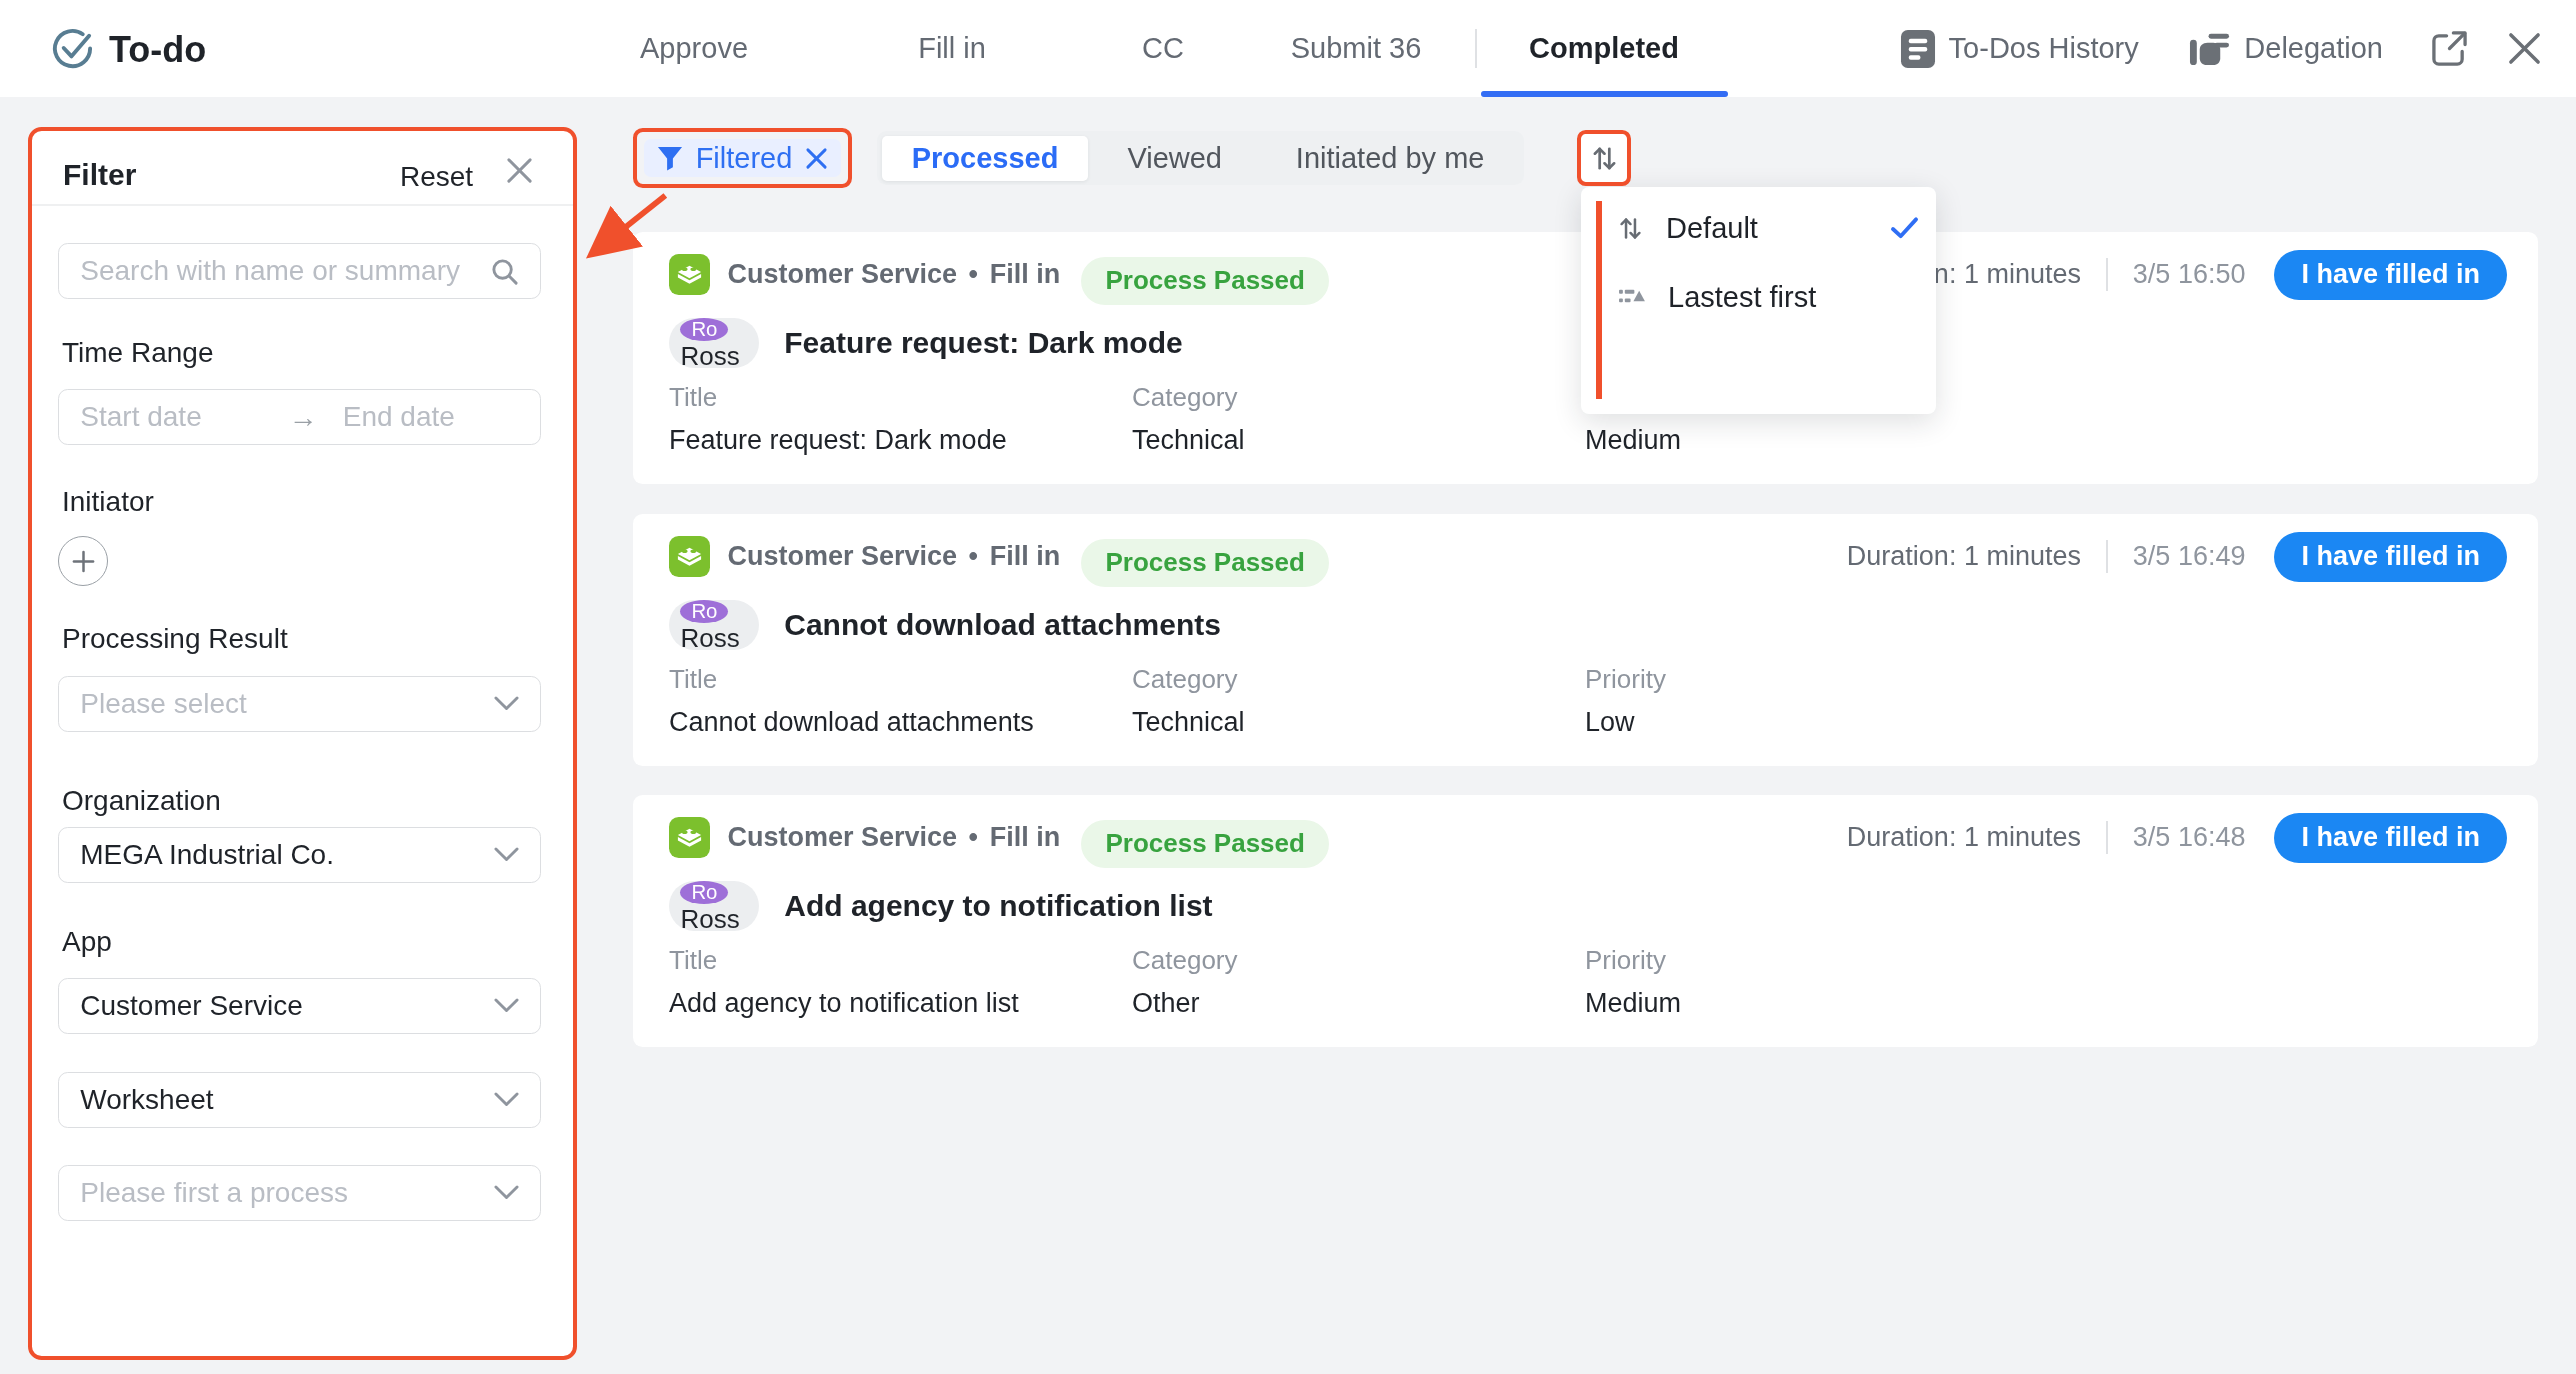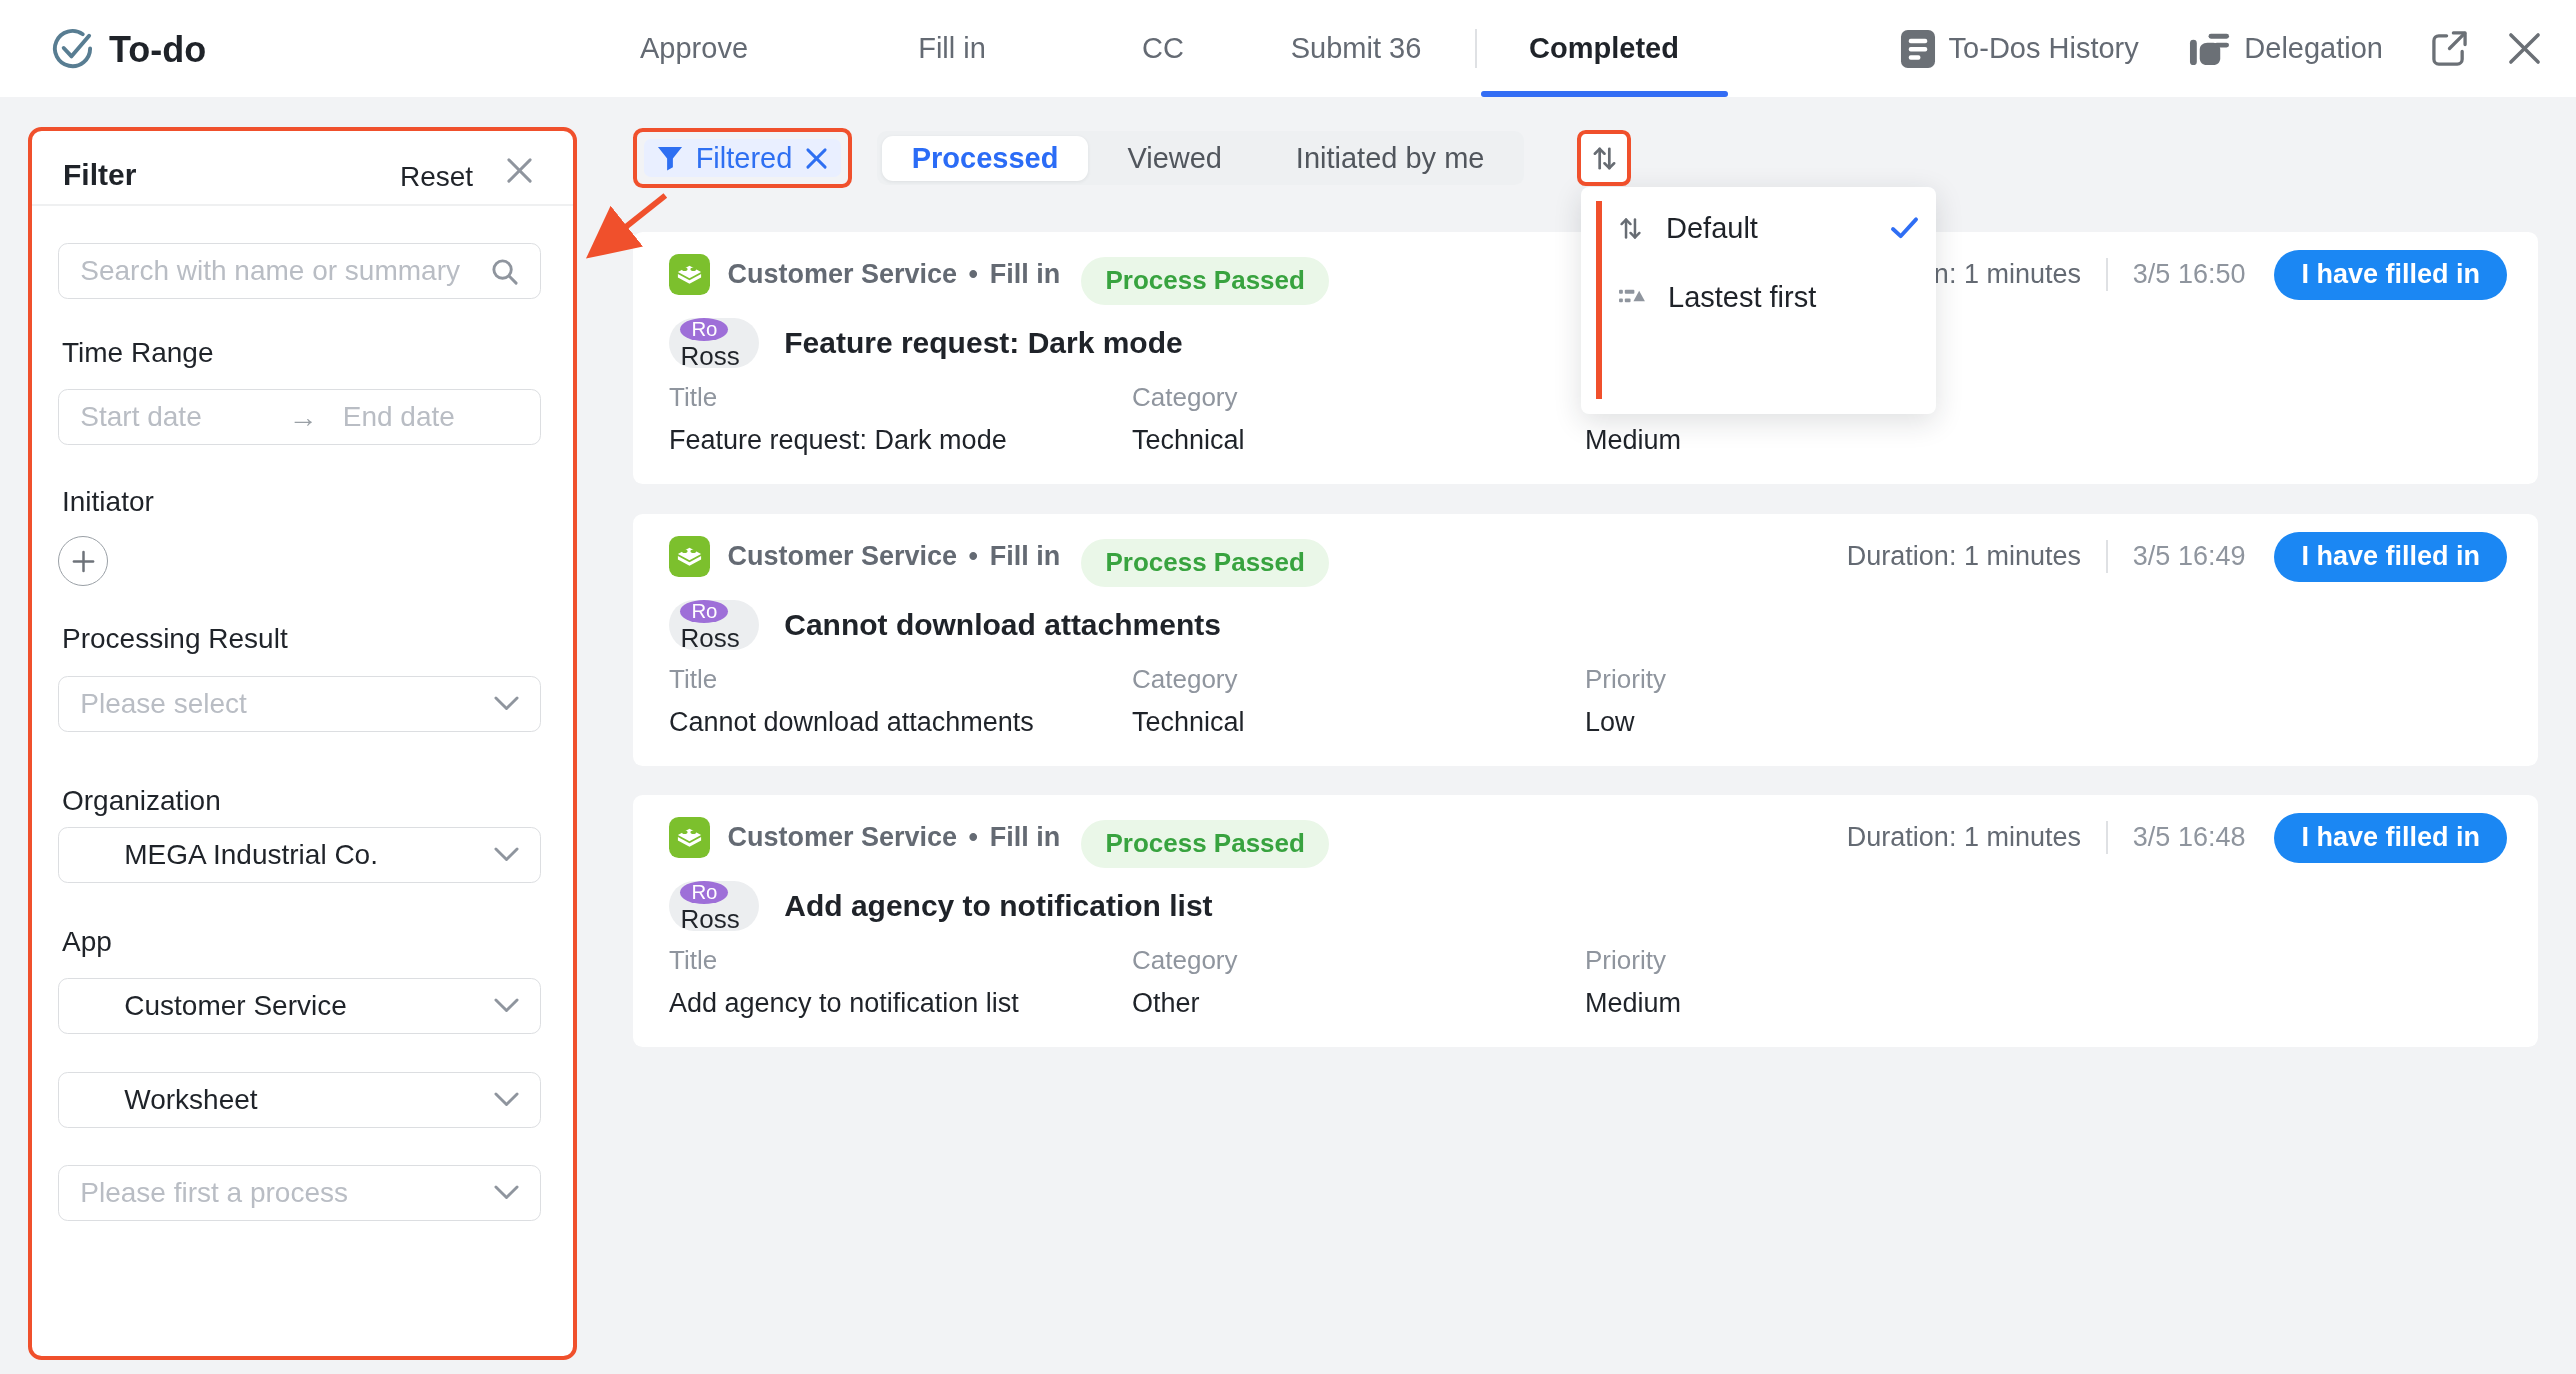--- a/index.html
+++ b/index.html
@@ -28,37 +28,37 @@
   
   .filter-panel { position:absolute; left:28px; top:127px; width:549px; height:1233px;
     background:#ffffff; border:4.8px solid #f0502c; border-radius:13.6px; z-index:20; }
   .fp-title { position:absolute; left:31px; top:27px; font-size:30px; font-weight:bold; }
   .fp-reset { position:absolute; left:368px; top:30px; font-size:28px; color:#1f2329; cursor:pointer; }
   .fp-close { position:absolute; left:473px; top:25px; cursor:pointer; }
   .fp-divider { position:absolute; left:0; top:73px; width:100%; height:1.9px; background:#eff0f1; }
   .fp-label { position:absolute; left:30px; font-size:28px; color:#1f2329; }
   .fp-box { position:absolute; left:26px; width:483px; height:56px; border:1.9px solid #dcdee1; border-radius:9.7px;
     display:flex; align-items:center; padding:0 21.3px; font-size:28px; background:#fff; }
-  .ph { color:#b9bdc4; } .val { color:#1f2329;margin-left:44px; }
+  .ph { color:#b9bdc4; } .val { color:#1f2329; }
   .fp-box .chev { margin-left:auto; }
   .fp-box .mag { margin-left:auto; }
   .fp-search-input { border:none; outline:none; flex:1; font-size:28px; font-family:"Liberation Sans",sans-serif; color:#1f2329; background:transparent; }
   .fp-search-input::placeholder { color:#b9bdc4; }
   .date-arrow { color:#9aa0a6; margin:0 25px 0 87px; font-size:29px; }
   .plus-btn { position:absolute; left:26px; top:405px; width:50px; height:50px; border:1.9px solid #9aa0a6; border-radius:50%;
     display:flex; align-items:center; justify-content:center; cursor:pointer; background:#fff; }
 
   
   .filtered-outline { position:absolute; left:633px; top:128px; width:219px; height:60px; border:4.8px solid #f0502c; border-radius:9.7px;
     padding:6.8px; z-index:15; }
   .filtered-btn { width:100%; height:100%; background:#e9efff; border-radius:6.8px; display:flex; align-items:center; justify-content:center; gap:12.6px;
     font-size:29px; color:#2e6ff2; cursor:pointer; }
   .segmented { position:absolute; left:877px; top:131px; width:647px; height:54px; background:#eef0f2; border-radius:9.7px;
     display:flex; align-items:center; padding:0 4.8px; z-index:15; }
-  .seg-item { height:45px; display:flex; align-items:center; justify-content:center; font-size:29px; color:#51565d; cursor:pointer; border-radius:11px; }
+  .seg-item { height:45px; display:flex; align-items:center; justify-content:center; font-size:29px; color:#51565d; cursor:pointer; border-radius:5px; }
   .seg-item.active { background:#ffffff; color:#2b6cf6; font-weight:bold; box-shadow:0 1px 3.9px rgba(31,35,41,.08); }
   .seg-w1 { width:208px; } .seg-w2 { width:174px; } .seg-w3 { width:260px; }
   .sort-outline { position:absolute; left:1577px; top:130px; width:54px; height:56px; border:4.8px solid #f0502c; border-radius:8.7px;
     display:flex; align-items:center; justify-content:center; background:#ffffff; z-index:55; cursor:pointer; }
 
   
   .sort-menu { position:absolute; left:1581px; top:187px; width:355px; height:227px; background:#ffffff; border-radius:8px;
     box-shadow:0 7.8px 29px rgba(31,35,41,.14); z-index:50; }
   .sort-redbar { position:absolute; left:14.5px; top:13.6px; width:6.8px; height:198px; background:#f0502c; }
   .sort-item { position:absolute; left:37px; right:17.4px; height:50px; display:flex; align-items:center; gap:23px; font-size:29px; color:#1f2329; cursor:pointer; }

